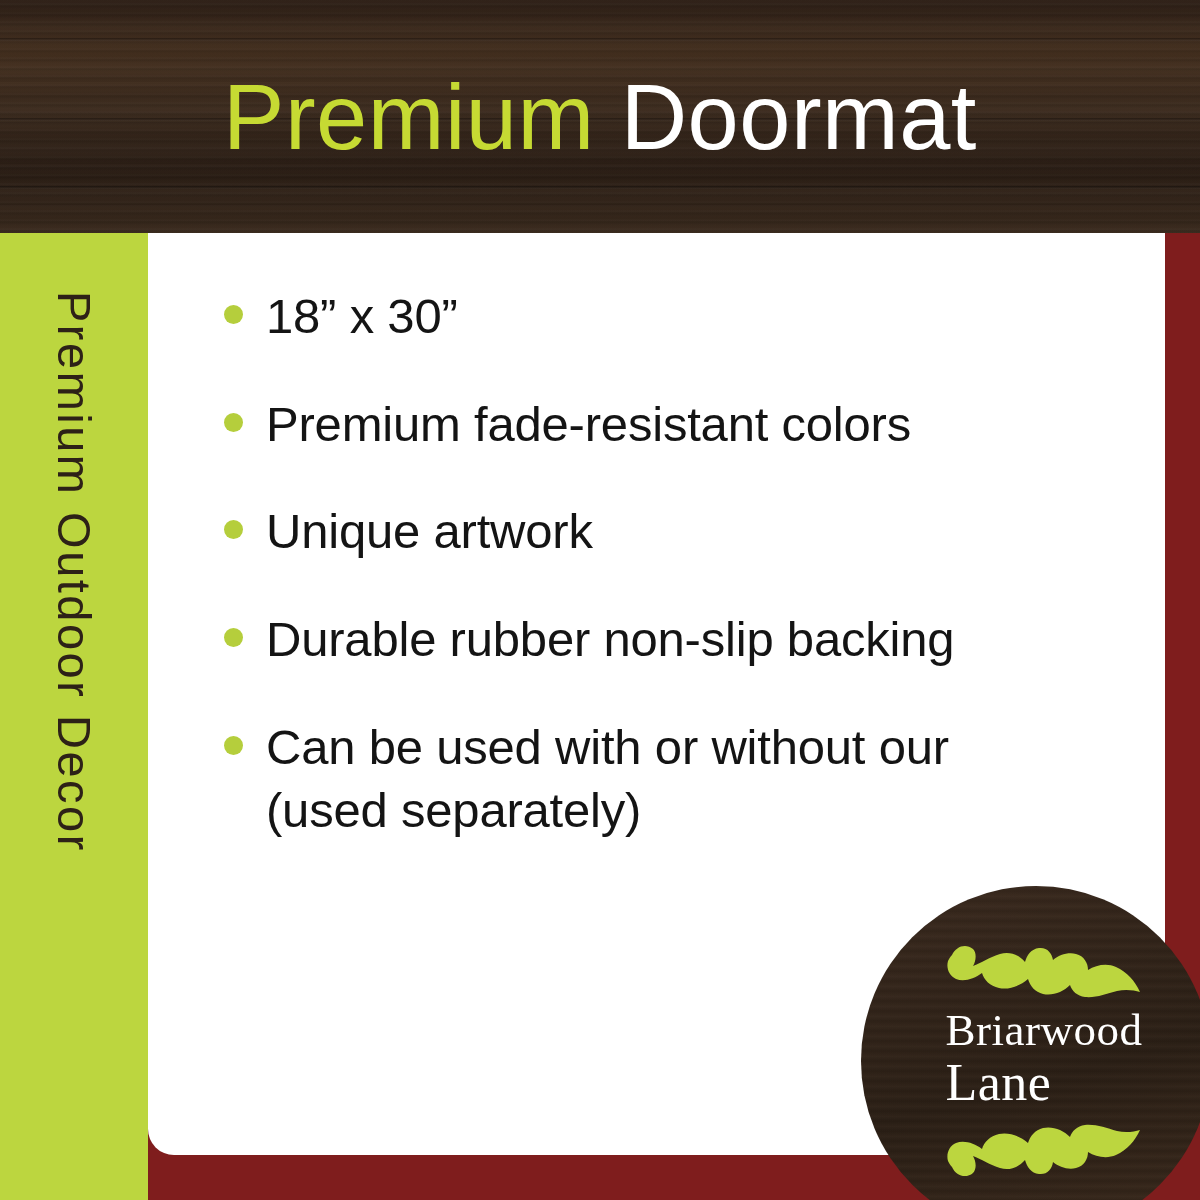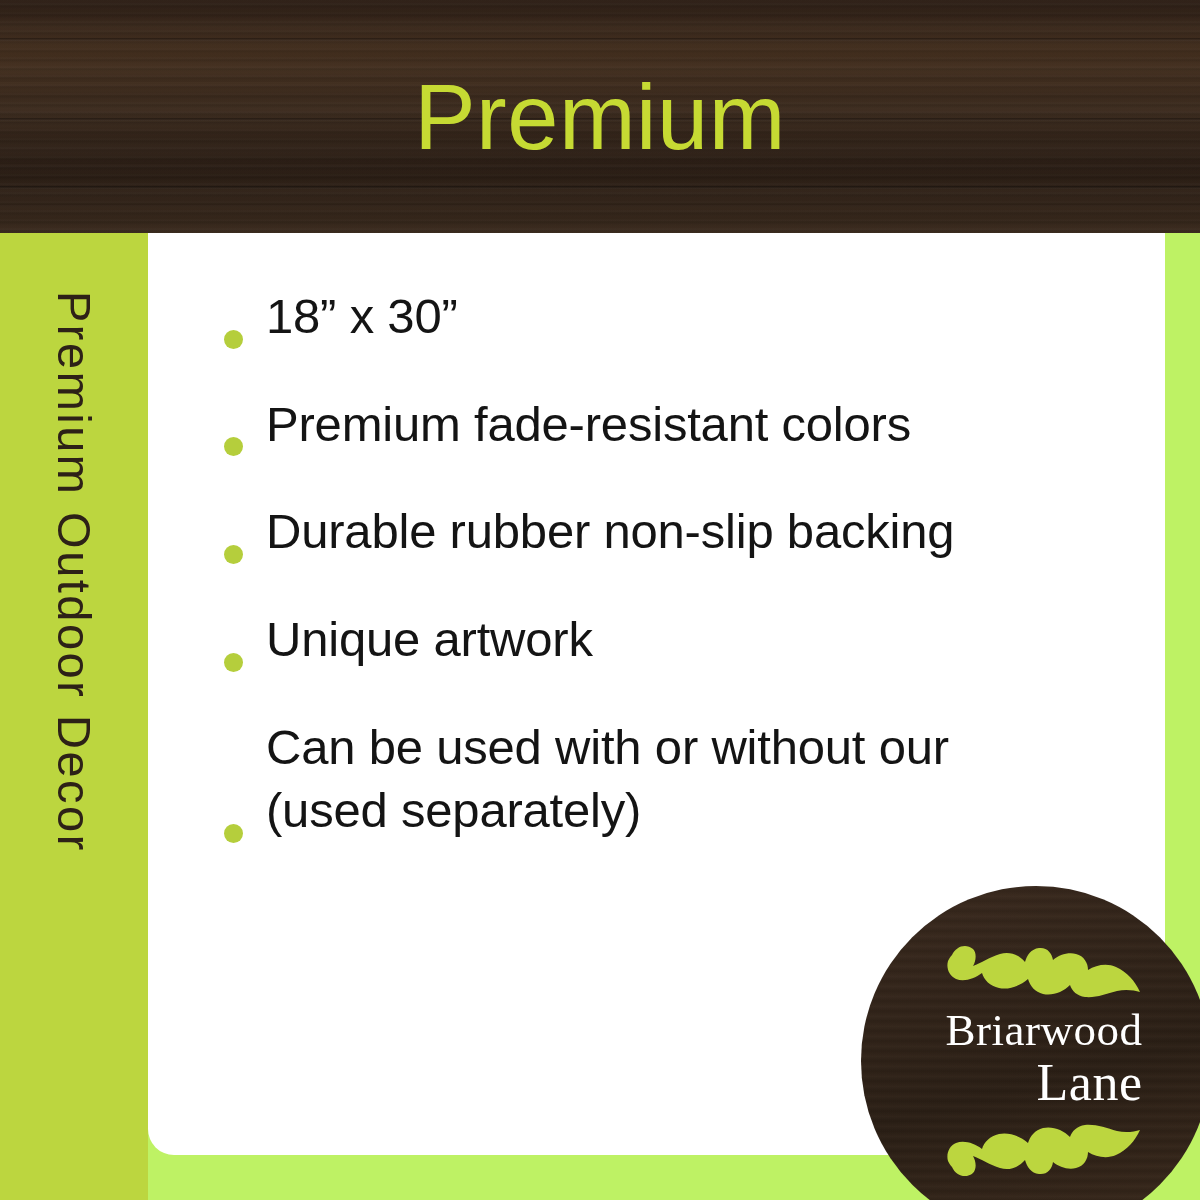--- a/index.html
+++ b/index.html
@@ -6,21 +6,21 @@
     margin: 0;
     padding: 0;
     background: #ffffff;
   }
   #page {
     position: relative;
     width: 1200px;
     height: 1200px;
     overflow: hidden;
     font-family: "Liberation Sans", sans-serif;
-    background: #bef264;
+    background: #7f1d1d;
   }
 
   
   #header {
     position: absolute;
     left: 0; top: 0;
     width: 1200px;
     height: 233px;
     overflow: hidden;
     background-color: #3a2a1f;
@@ -115,21 +115,21 @@
   }
 
   #bullets {
     position: absolute;
     left: 76px;
     top: 52px;
     width: 900px;
   }
   .bullet-row {
     display: flex;
-    align-items: flex-end;
+    align-items: flex-start;
     margin-bottom: 44px;
   }
   .bullet-row:last-child { margin-bottom: 10px; }
   .dot {
     flex: 0 0 auto;
     width: 19px;
     height: 19px;
     border-radius: 50%;
     background: #B5CE3C;
     margin-top: 20px;
@@ -170,21 +170,21 @@
     display: flex;
     flex-direction: column;
     align-items: center;
     justify-content: center;
     padding-left: 16px;
     box-sizing: border-box;
   }
   .leaf { display: block; }
   .leaf.bottom { transform: scaleY(-1); }
   #logo-words {
-    text-align: right;
+    text-align: left;
     color: #ffffff;
     font-family: "Liberation Serif", serif;
     margin: 7px 0 9px 0;
   }
   #logo-line1 {
     font-size: 45px;
     line-height: 1.02;
     letter-spacing: 0.5px;
   }
   #logo-line2 {
@@ -197,20 +197,21 @@
 <body>
 
 <div id="page">
 
   <div id="header">
     <div class="seam s1"></div>
     <div class="seam s2"></div>
     <div class="seam s3"></div>
     <div id="title">
       <span class="accent">Premium</span>
+      <span class="plain">Doormat</span>
     </div>
   </div>
 
   <div id="leftrail">
     <div id="rail-text-wrap">
       <div id="rail-text">Premium Outdoor Decor</div>
     </div>
   </div>
 
   <div id="card">
@@ -226,28 +227,28 @@
       <div class="bullet-row">
         <span class="dot"></span>
         <span class="btext">
           <span class="ln">Premium fade-resistant colors</span>
         </span>
       </div>
 
       <div class="bullet-row">
         <span class="dot"></span>
         <span class="btext">
+          <span class="ln">Unique artwork</span>
+        </span>
+      </div>
+
+      <div class="bullet-row">
+        <span class="dot"></span>
+        <span class="btext">
           <span class="ln">Durable rubber non-slip backing</span>
-        </span>
-      </div>
-
-      <div class="bullet-row">
-        <span class="dot"></span>
-        <span class="btext">
-          <span class="ln">Unique artwork</span>
         </span>
       </div>
 
       <div class="bullet-row">
         <span class="dot"></span>
         <span class="btext">
           <span class="ln">Can be used with or without our</span>
           <span class="ln">(used separately)</span>
         </span>
       </div>

